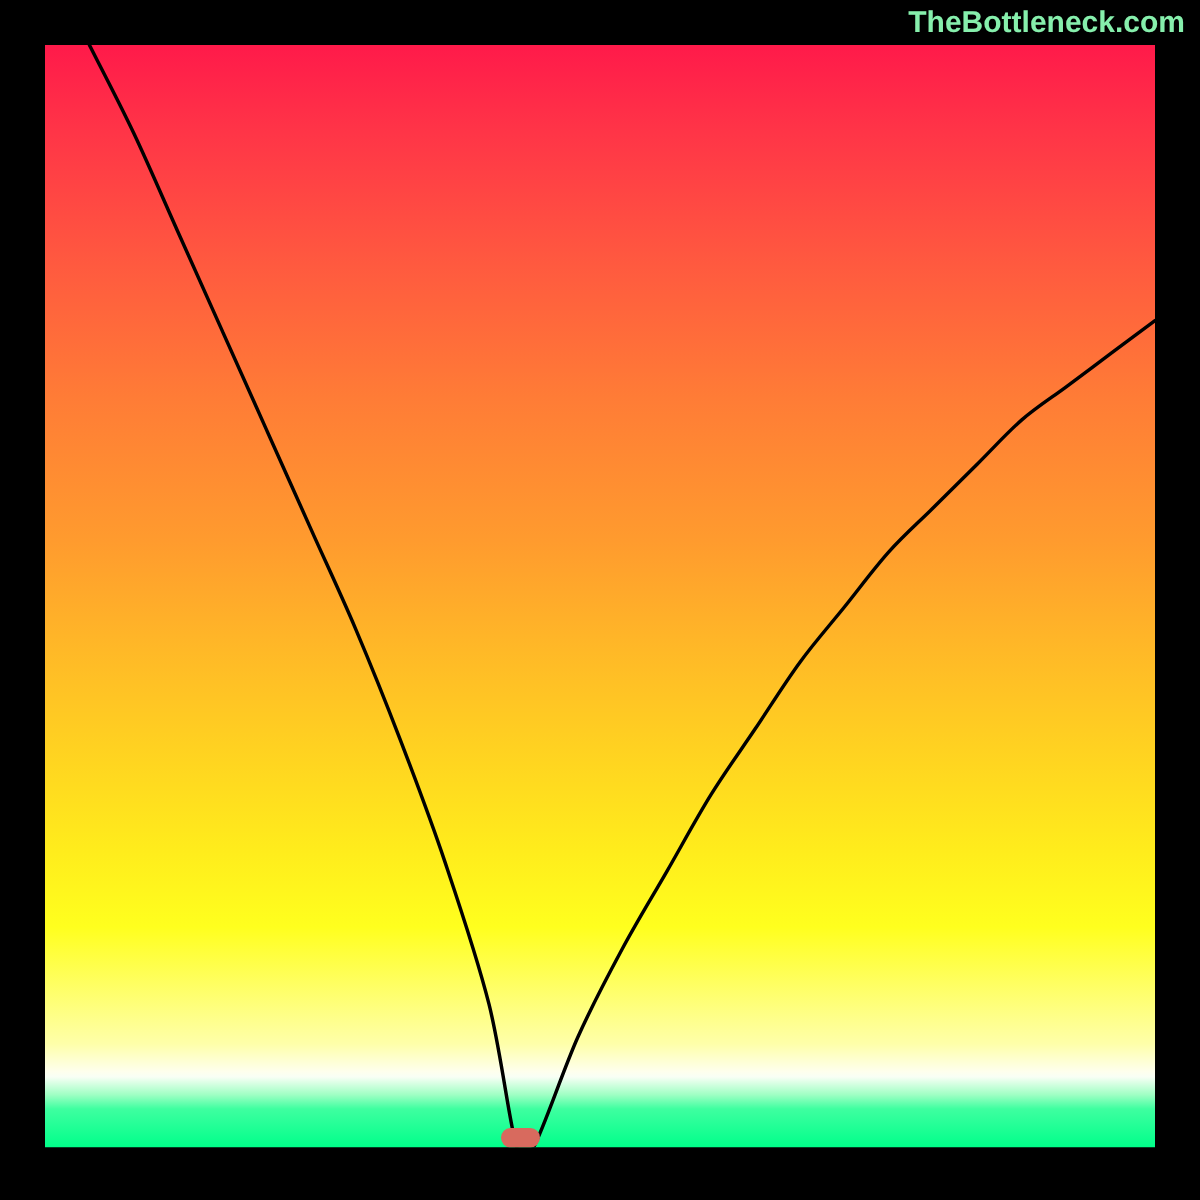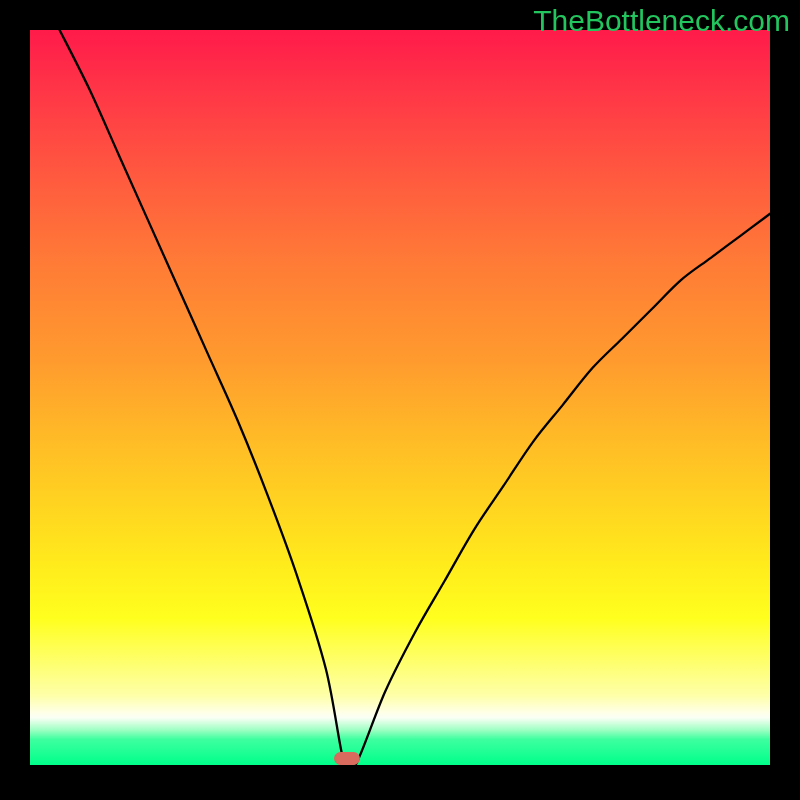--- a/index.html
+++ b/index.html
@@ -13,23 +13,23 @@
   }
   .container {
     position: relative;
     width: 800px;
     height: 800px;
   }
   .watermark {
     position: absolute;
     top: 4px;
     right: 10px;
-    color: #22c55e;
-    font-size: 30px;
-    font-weight: 400;
+    color: #86efac;
+    font-size: 20px;
+    font-weight: 700;
     z-index: 10;
   }
   .plot-area {
     position: absolute;
     left: 30px;
     top: 30px;
     width: 740px;
     height: 735px;
     overflow: hidden;
   }

